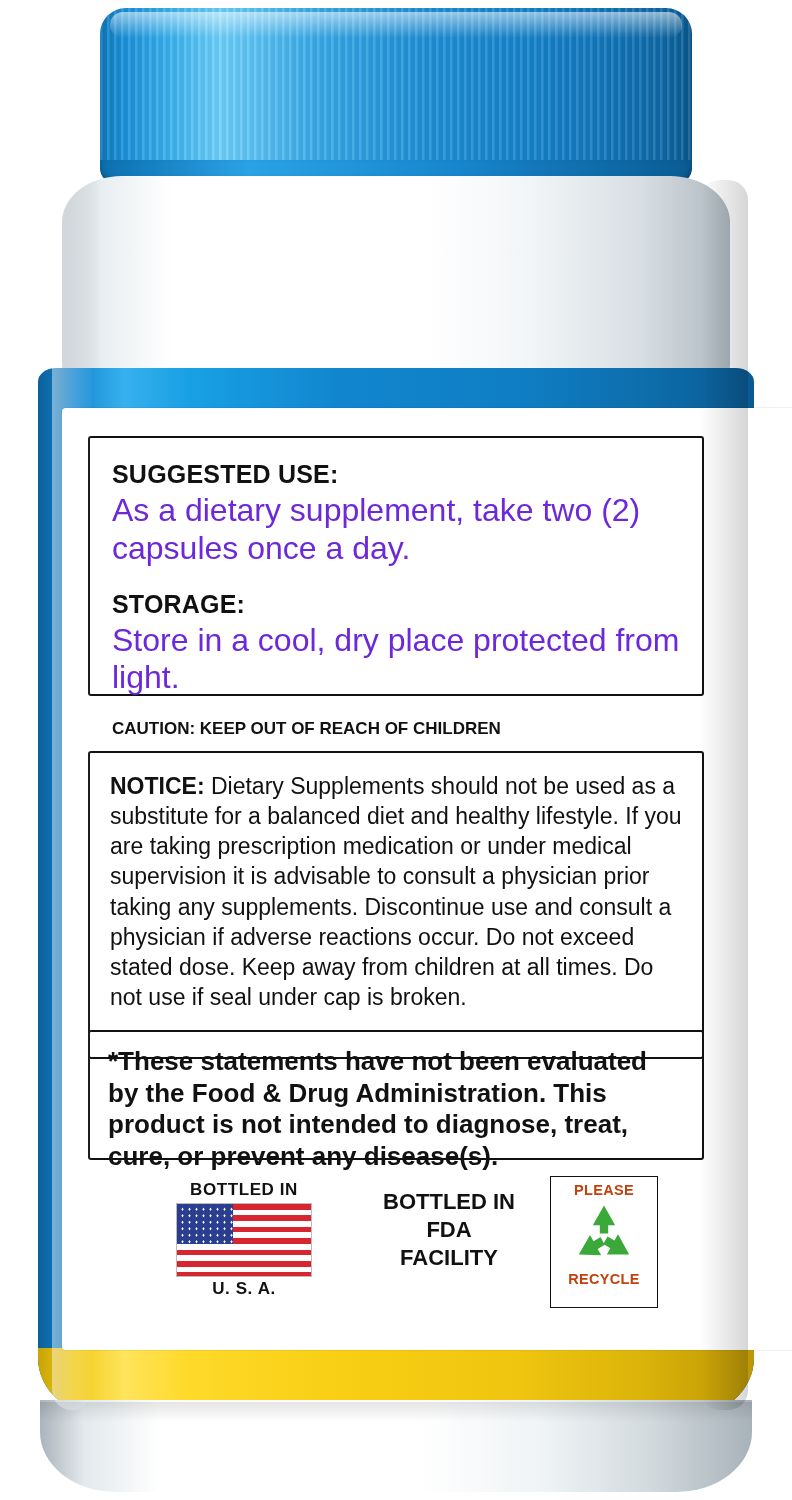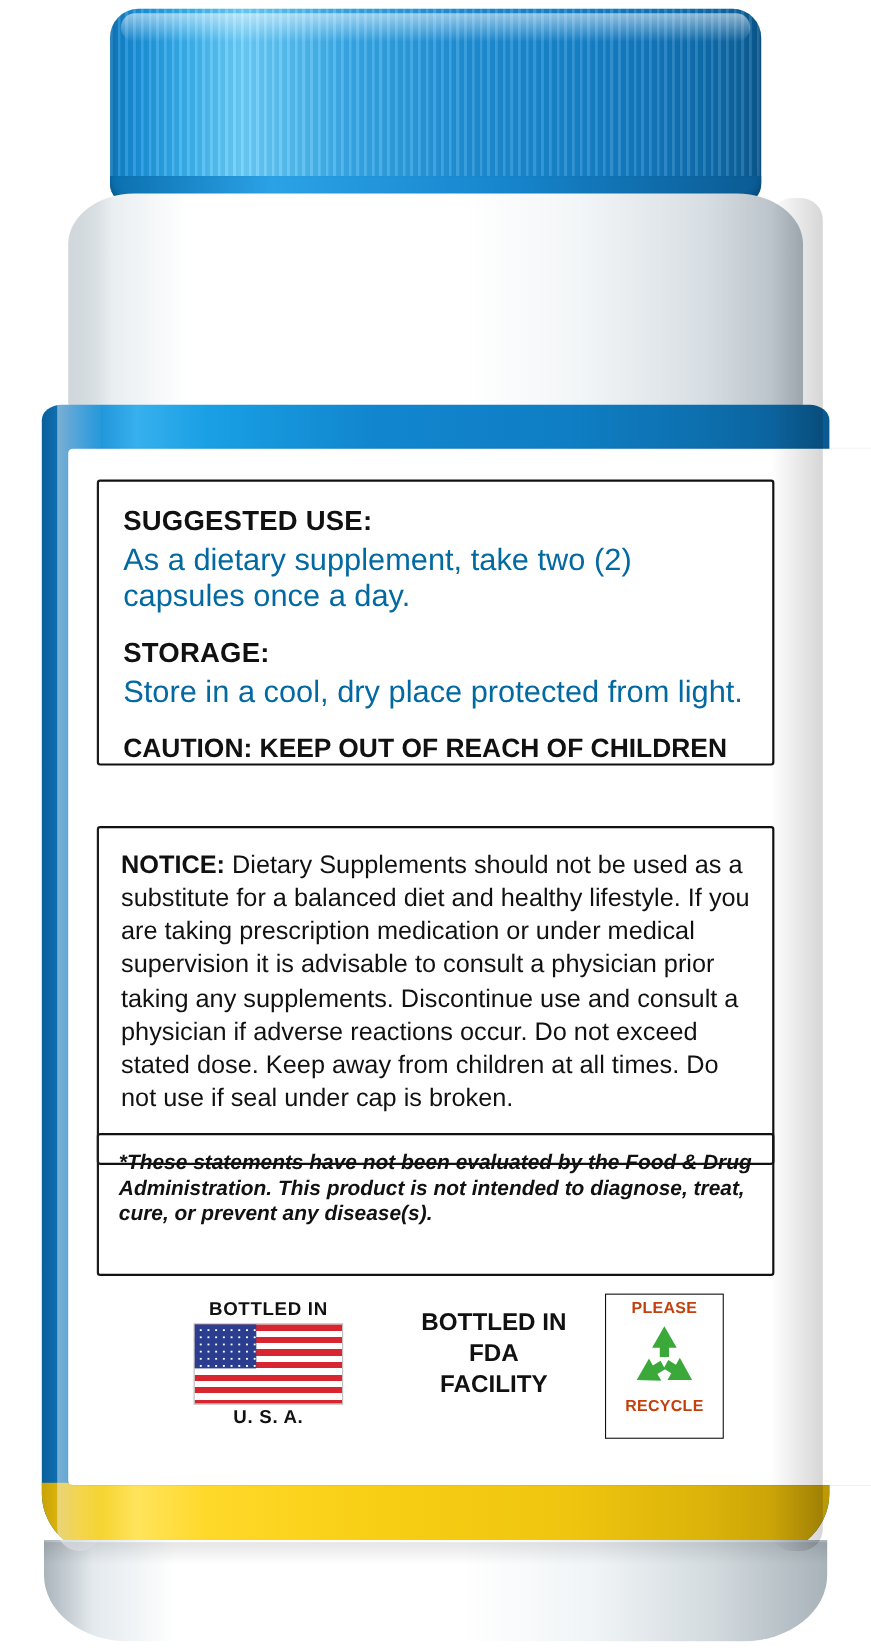--- a/index.html
+++ b/index.html
@@ -158,48 +158,47 @@
   .hdr {
     font-family: "Liberation Sans", sans-serif;
     font-weight: 700;
     font-size: 25px;
     color: #111;
     letter-spacing: .2px;
     margin: 0 0 3px 0;
   }
   .bodytext {
     font-family: "Liberation Sans", sans-serif;
-    font-size: 28px;
-    color: #0369a1;
+    font-size: 32px;
+    color: #6d28d9;
     margin: 0 0 22px 0;
     line-height: 1.18;
   }
   .caution {
     font-family: "Liberation Sans", sans-serif;
     font-weight: 700;
-    font-size: 24px;
+    font-size: 17px;
     color: #111;
     margin: 0;
   }
   #notice-text {
     font-family: "Liberation Sans", sans-serif;
     font-size: 23px;
     line-height: 1.31;
     color: #111;
     margin: 0;
   }
   #notice-text b { font-weight: 700; }
   #disclaimer-text {
     font-family: "Liberation Sans", sans-serif;
     font-weight: 700;
-    font-size: 19px;
+    font-size: 26px;
     line-height: 1.22;
     color: #111;
     margin: 0;
-    font-style: italic;
   }
 
   
   #badges-row {
     position: absolute;
     left: 26px;
     top: 768px;
     width: 616px;
     height: 150px;
   }

